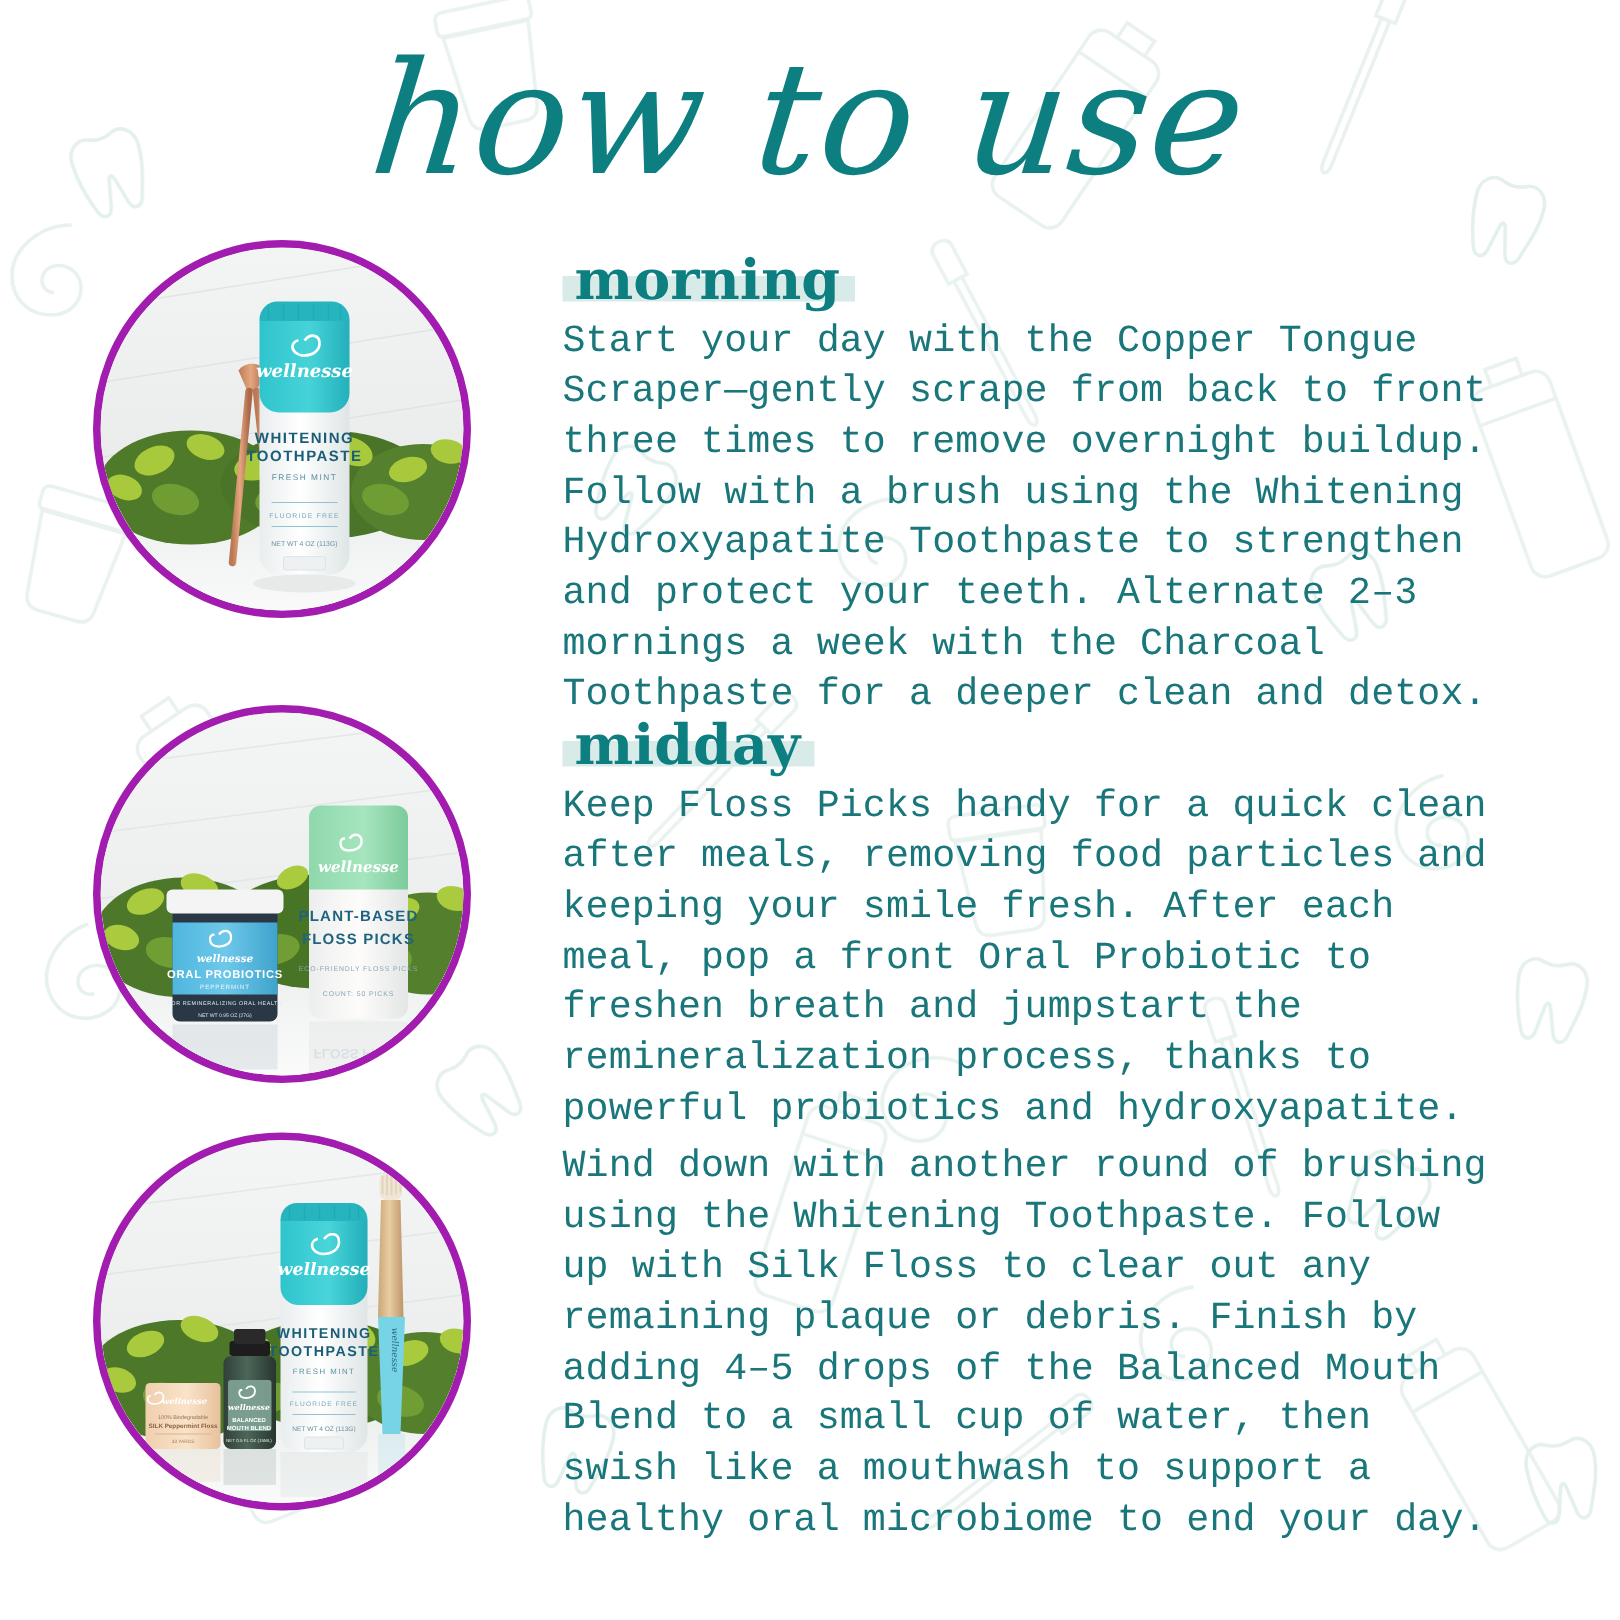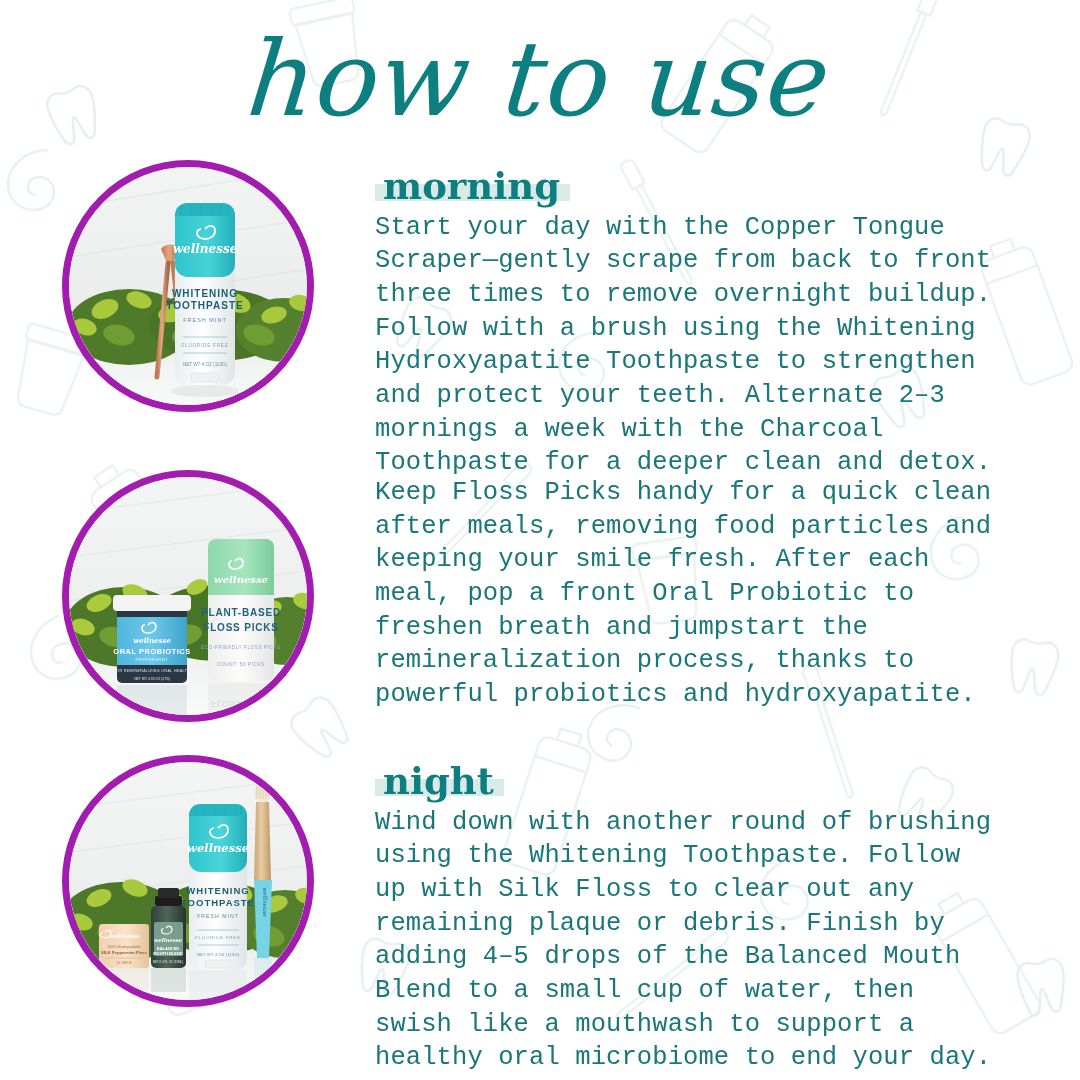--- a/index.html
+++ b/index.html
@@ -70,21 +70,21 @@
   .photo-col {
     width: 375px;
     display: flex;
     justify-content: center;
     flex: 0 0 375px;
   }
   .photo-circle {
     width: 252px;
     height: 252px;
     border-radius: 50%;
-    border: 7px solid #a21caf;
+    border: 5px solid #a21caf;
     box-sizing: border-box;
     overflow: hidden;
     position: relative;
     background: #eef0f0;
   }
   .photo-inner {
     position: absolute;
     inset: 0;
     border-radius: 50%;
     overflow: hidden;
@@ -382,20 +382,24 @@
             <g opacity="0.22">
               <rect x="139" y="206" width="66" height="36" fill="#cfd6d3"></rect>
               <rect x="48" y="208" width="70" height="30" fill="#9fb0bb"></rect>
               <text x="172" y="224" font-family="Liberation Sans, sans-serif" font-size="9" font-weight="700" fill="#6f8d9c" text-anchor="middle" transform="scale(1,-1) translate(0,-448)">FLOSS PICKS</text>
             </g>
           </svg>
         </div>
       </div>
     </div>
     <div class="text-col">
+      <div class="heading-wrap">
+        <span class="heading-bar"></span>
+        <span class="heading">midday</span>
+      </div>
       <p class="body-text">Keep Floss Picks handy for a quick clean after meals, removing food particles and keeping your smile fresh. After each meal, pop a front Oral Probiotic to freshen breath and jumpstart the remineralization process, thanks to powerful probiotics and hydroxyapatite.</p>
     </div>
   </div>
 
   <div class="row" id="row-night">
     <div class="photo-col">
       <div class="photo-circle">
         <div class="photo-inner">
           <svg viewBox="0 0 252 252" width="252" height="252">
             <defs>
@@ -514,21 +518,17 @@
               <rect x="120" y="208" width="58" height="30" fill="#c9d2d2"></rect>
               <rect x="82" y="206" width="35" height="24" fill="#7f978c"></rect>
               <rect x="30" y="206" width="50" height="22" fill="#e0c6a9"></rect>
               <rect x="185" y="196" width="18" height="28" fill="#8fd4e2"></rect>
             </g>
           </svg>
         </div>
       </div>
     </div>
     <div class="text-col">
-      <div class="heading-wrap">
-        <span class="heading-bar"></span>
-        <span class="heading">night</span>
-      </div>
       <p class="body-text">Wind down with another round of brushing using the Whitening Toothpaste. Follow up with Silk Floss to clear out any remaining plaque or debris. Finish by adding 4–5 drops of the Balanced Mouth Blend to a small cup of water, then swish like a mouthwash to support a healthy oral microbiome to end your day.</p>
     </div>
   </div>
 
 </div>
 
 </body></html>

